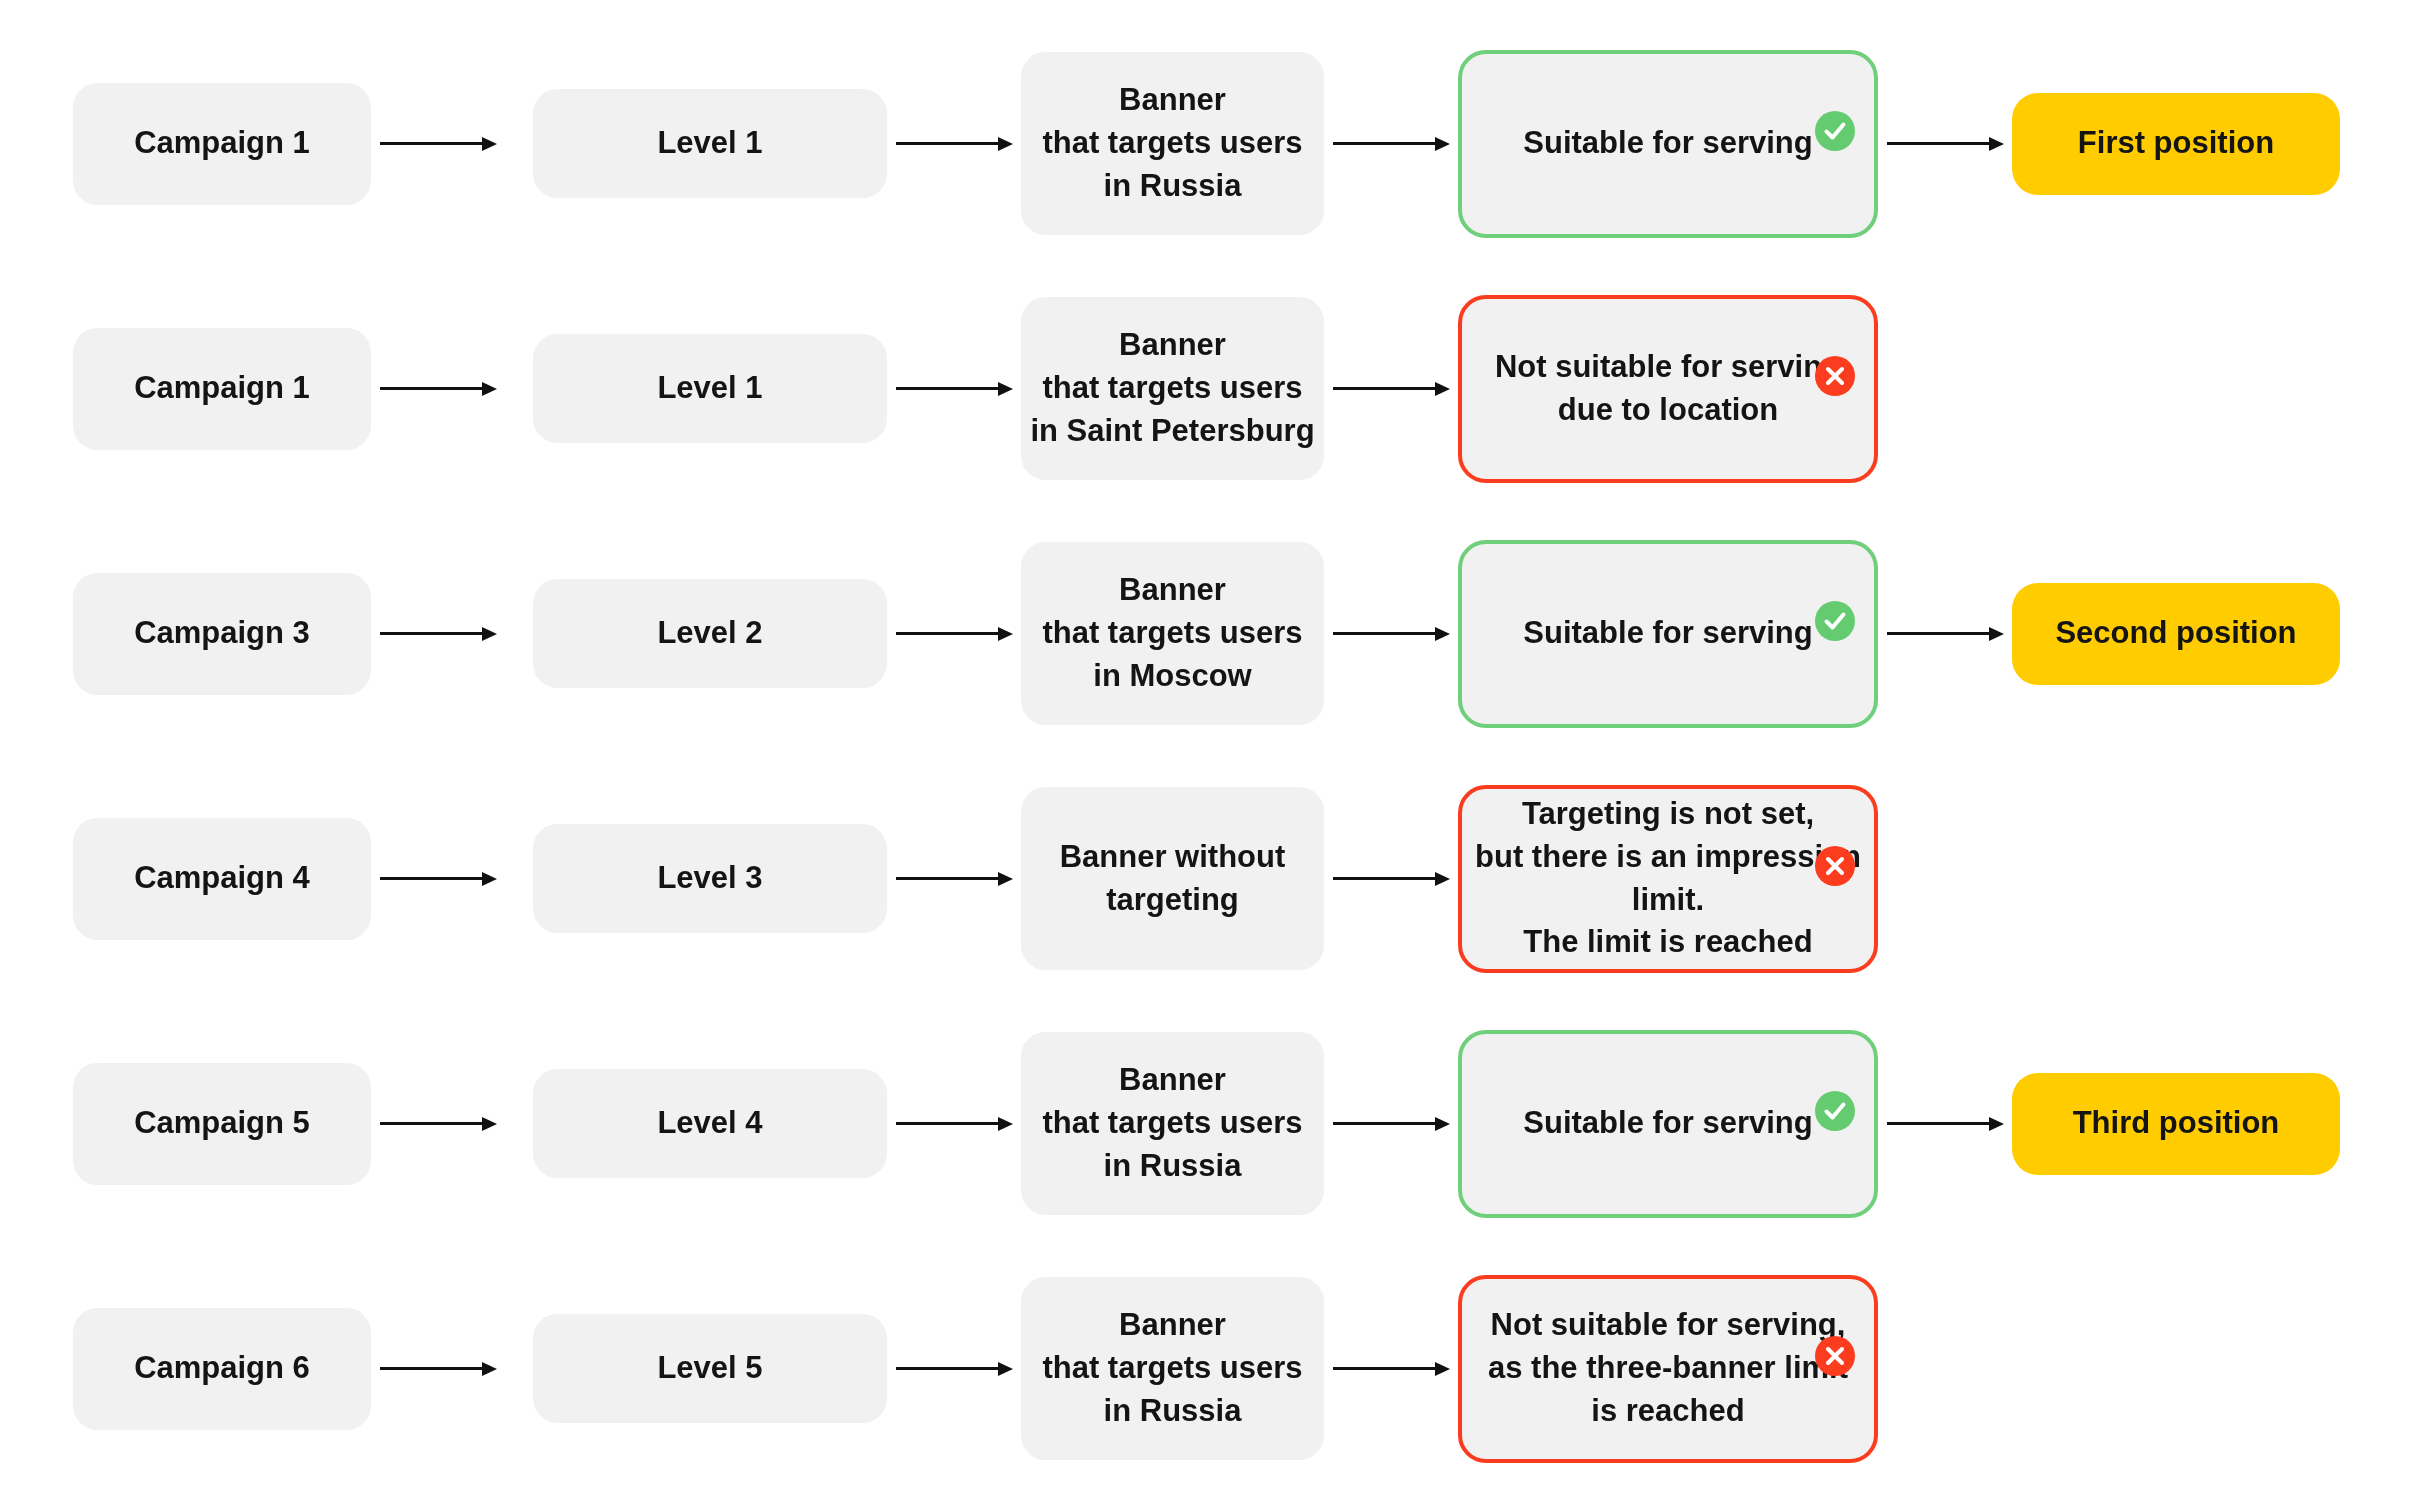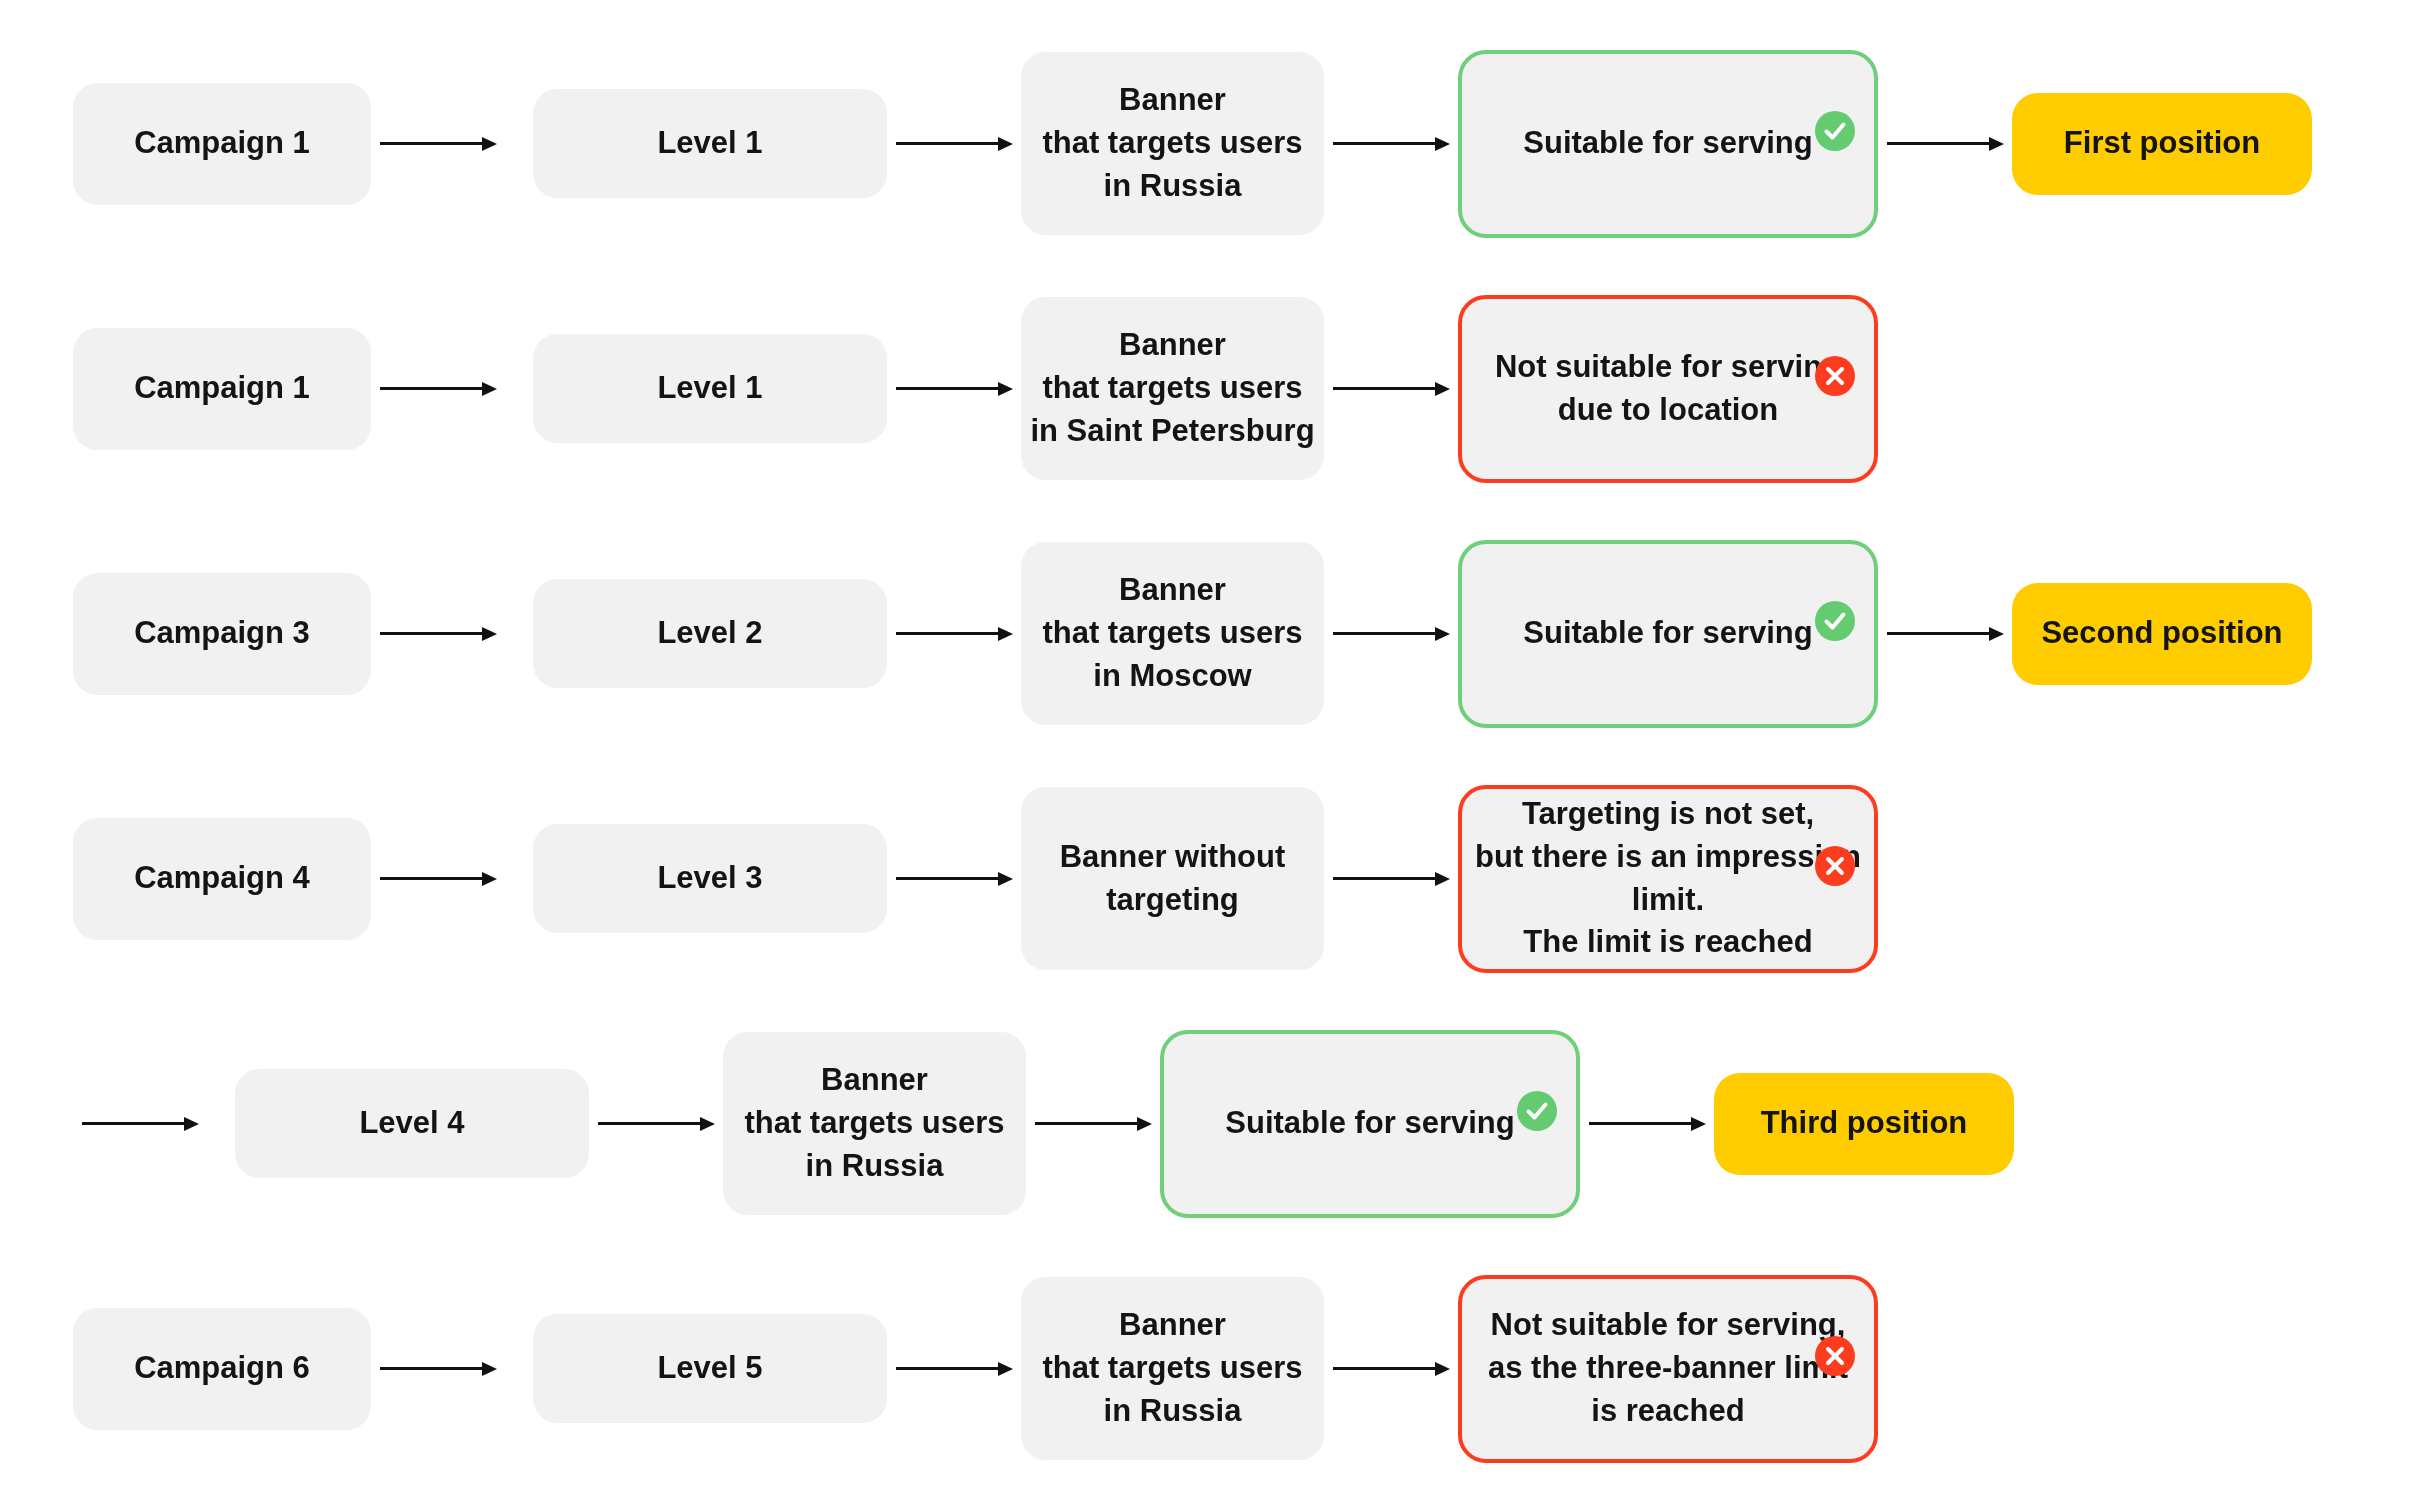--- a/index.html
+++ b/index.html
@@ -46,21 +46,21 @@
     width: 420px;
     height: 188px;
     border-radius: 28px;
     border: 4.7px solid transparent;
     position: relative;
     padding: 0 5.6px;
   }
   .status.success { border-color: var(--success-border, #70CF7A); }
   .status.error   { border-color: var(--error-border, #FB3C1E); justify-content: center; }
   .position {
-    width: 300px;
+    width: 328px;
     height: 102px;
     background: var(--position-bg, #FFCC00);
     border-radius: 26px;
   }
   .arrow {
     width: 134px;
     flex: none;
     display: flex;
     align-items: center;
   }
@@ -219,20 +219,23 @@
 but there is an impression limit.
 The limit is reached</span>
     </div>
     <div class="arrow pos-arrow hidden"></div>
     <div class="box position hidden">
       <span></span>
     </div>
   </div>
 
   <div class="row">
+    <div class="box campaign">
+      <span>Campaign 5</span>
+    </div>
     <div class="arrow"></div>
     <div class="box level">
       <span>Level 4</span>
     </div>
     <div class="arrow"></div>
     <div class="box banner">
       <span>Banner
 that targets users
 in Russia</span>
     </div>

